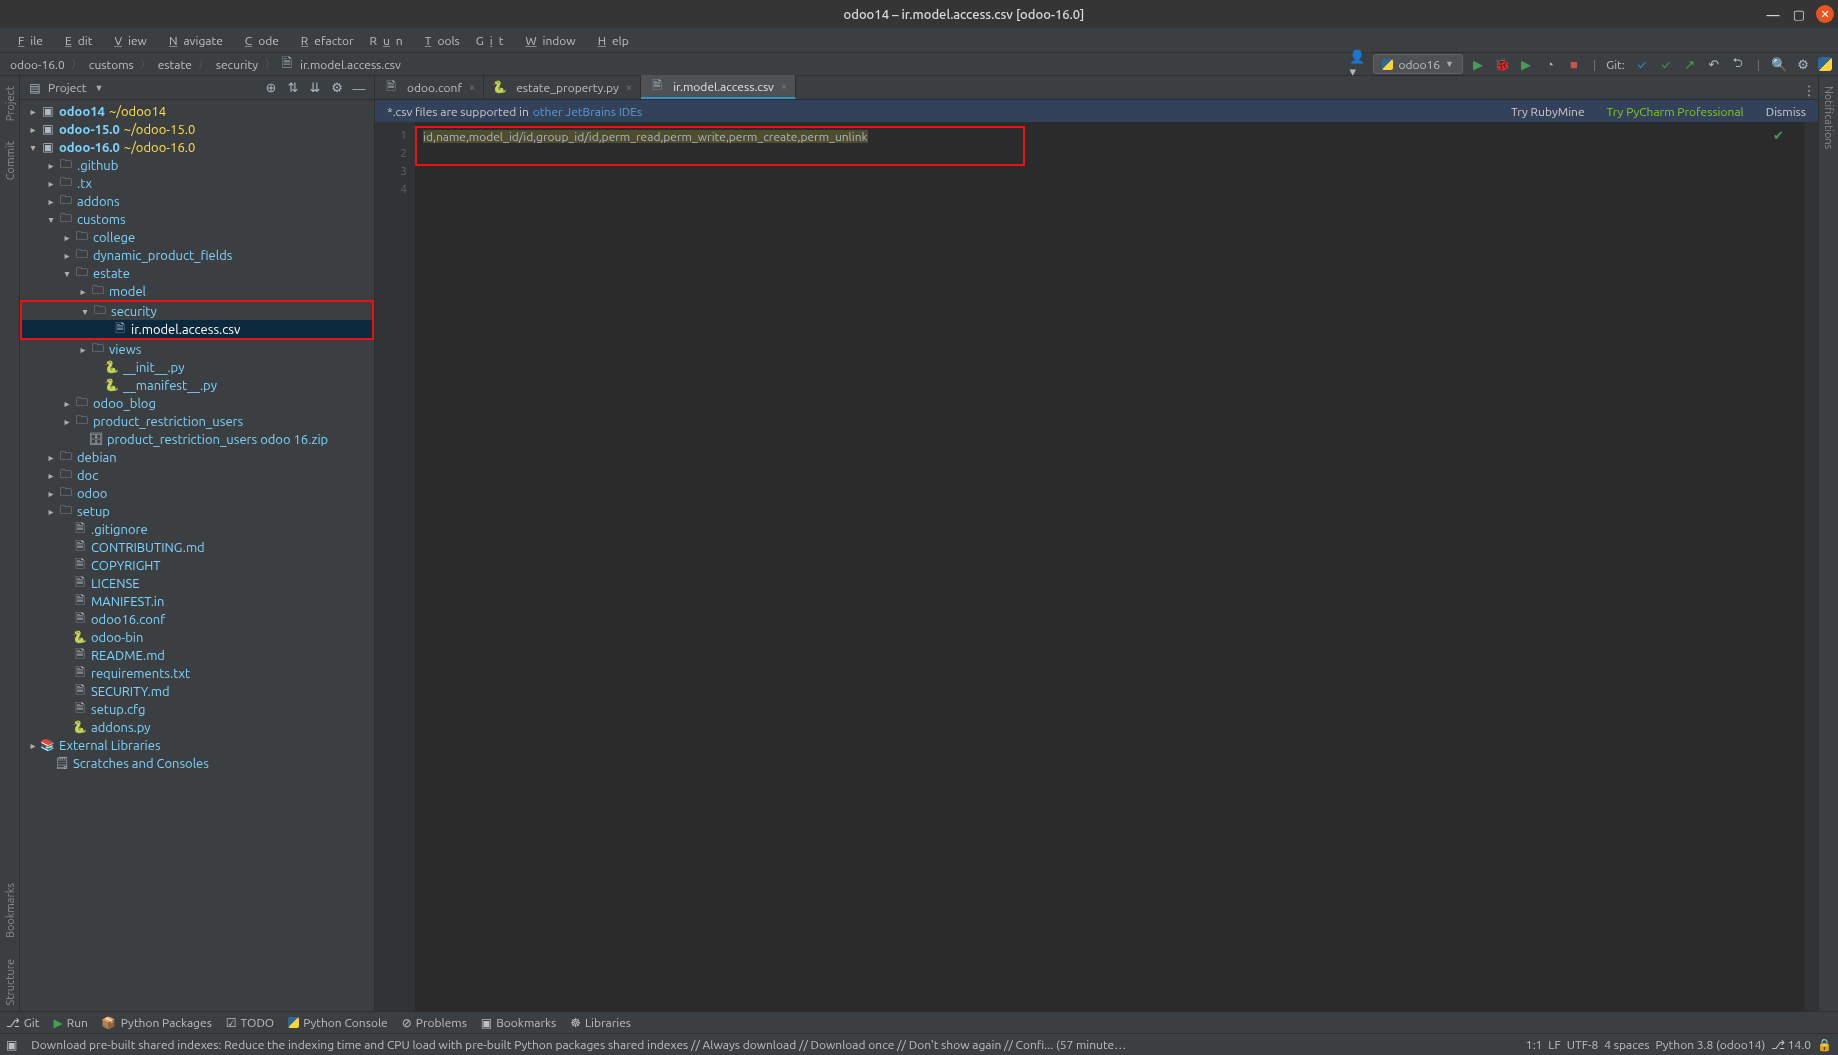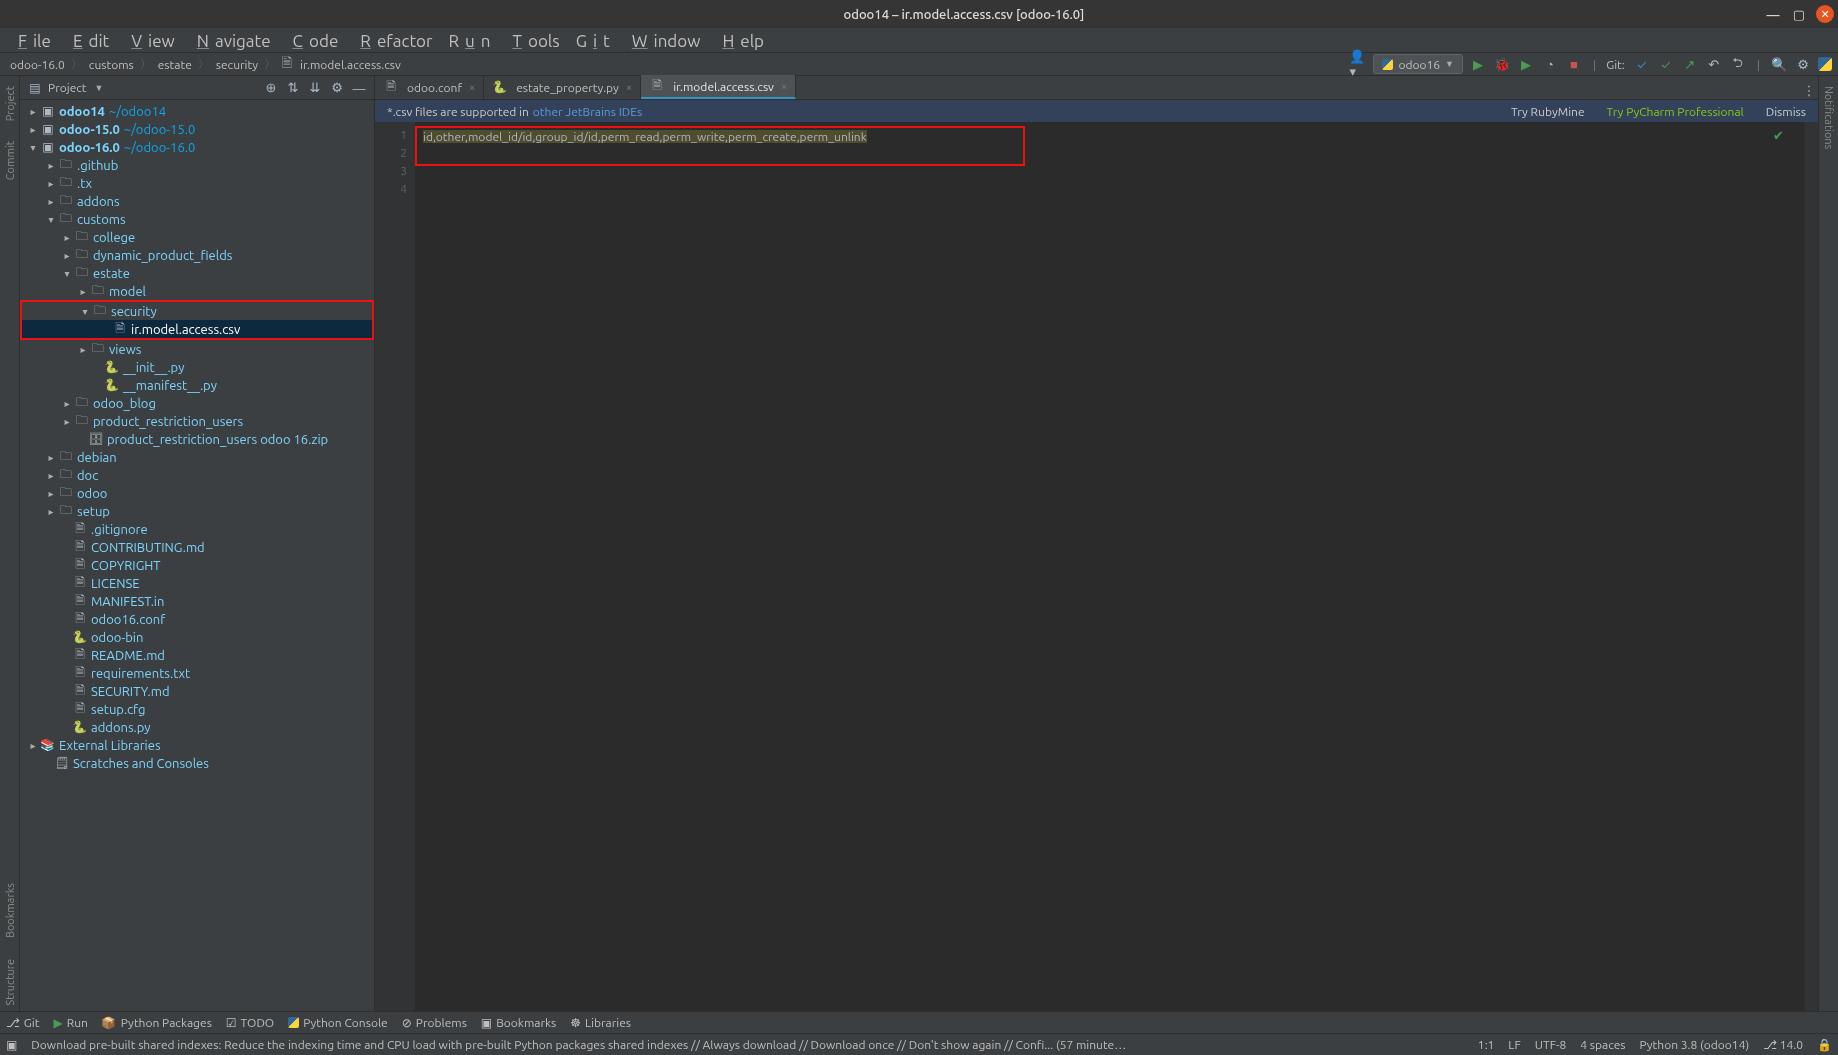--- a/index.html
+++ b/index.html
@@ -2,21 +2,21 @@
 <html><head>
 <meta charset="utf-8">
 <style>
 * { margin:0; padding:0; box-sizing:border-box; font-family:"Ubuntu","Segoe UI",sans-serif; }
 body { background:#2b2b2b; color:#bbbbbb; font-size:12px; width:1838px; height:1055px; overflow:hidden; display:flex; flex-direction:column; }
 .titlebar { background:#353535; height:28px; display:flex; align-items:center; position:relative; color:#dcdcdc; font-size:13px; font-weight:500; }
 .titlebar-title { position:absolute; left:50%; transform:translateX(-50%);margin-left:45px; }
 .tb-right { position:absolute; right:4px; display:flex; gap:8px; align-items:center; }
 .tb-btn { width:18px; height:18px; display:inline-flex; align-items:center; justify-content:center; font-size:13px; color:#dcdcdc; cursor:pointer; }
 .tb-close { width:18px; height:18px; border-radius:50%; background:#e95420; color:#fff; display:inline-flex; align-items:center; justify-content:center; font-size:11px; cursor:pointer; }
-.menubar { background:#3c3f41; height:24px; display:flex; align-items:center; padding:0 6px; font-size:17px; color:#bfbfbf; gap:4px; }
+.menubar { background:#3c3f41; height:24px; display:flex; align-items:center; padding:0 6px; font-size:12px; color:#bfbfbf; gap:4px; }
 .menubar span { padding:0 6px; cursor:pointer; }
 .mn-u { text-decoration:underline; text-decoration-color:#888; }
 .navbar { background:#3c3f41; height:24px; display:flex; align-items:center; font-size:12px; color:#bfbfbf; border-top:1px solid #2e2e2e; border-bottom:1px solid #2e2e2e; padding:0 6px; }
 .crumb { padding:0 4px; cursor:pointer; }
 .crumb-sep { color:#6b6b6b; padding:0 2px; }
 .nav-right { margin-left:auto; display:flex; align-items:center; gap:6px; }
 .ic { width:18px; height:18px; display:inline-flex; align-items:center; justify-content:center; font-size:13px; color:#a9b7c6; cursor:pointer; }
 .ic-green { color:#499c54; }
 .ic-blue { color:#3592c4; }
 .ic-red { color:#c75450; }
@@ -31,21 +31,21 @@
 .side-head { height:24px; display:flex; align-items:center; padding:0 6px; font-size:12px; color:#bfbfbf; gap:4px; border-bottom:1px solid #2e2e2e; }
 .side-head .spacer { flex:1; }
 .tree { flex:1; overflow:auto; font-size:13px; color:#bfbfbf; padding-top:2px; }
 .node { display:flex; align-items:center; height:18px; white-space:nowrap; cursor:pointer; }
 .arrow { width:14px; text-align:center; color:#adadad; font-size:10px; }
 .arrow.open::before { content:"▾"; }
 .arrow.closed::before { content:"▸"; }
 .arrow.none::before { content:""; }
 .nico { width:16px; text-align:center; font-size:12px; margin-right:3px; color:#aeb9c4; }
 .nlbl { color:#7dd3fc; }
-.nlbl.dim { color:#0ea5e9; margin-left:4px; }
+.nlbl.dim { color:#fde047; margin-left:4px; }
 .node.sel { background:#0d293e; }
 .node.sel .nlbl { color:#ffffff; }
 .redbox1 { border:2px solid #e11; }
 .editor { flex:1; display:flex; flex-direction:column; background:#2b2b2b; }
 .tabs { height:24px; background:#3c3f41; display:flex; align-items:flex-end; border-bottom:1px solid #2e2e2e; }
 .tab { height:24px; display:flex; align-items:center; padding:0 8px; font-size:12px; color:#bfbfbf; gap:5px; cursor:pointer; border-right:1px solid #2e2e2e; }
 .tab.active { background:#4e5254; color:#e6e6e6; border-bottom:2px solid #3592c4; }
 .tab .x { color:#7a7a7a; font-size:11px; margin-left:2px; }
 .banner { background:#33415a; height:22px; display:flex; align-items:center; padding:0 12px; font-size:12px; color:#cccccc; }
 .banner a { color:#5b9dd9; margin-left:4px; cursor:pointer; }
@@ -53,21 +53,21 @@
 .codewrap { flex:1; display:flex; position:relative; }
 .gutter { width:40px; background:#313335; color:#606366; text-align:right; padding:4px 8px 0 0; font-family:"JetBrains Mono","Consolas",monospace; font-size:12px; line-height:18px; }
 .code { flex:1; padding:4px 0 0 0; font-family:"JetBrains Mono","Consolas",monospace; font-size:12px; line-height:18px; color:#a9b7c6; position:relative; }
 .codebox { border:2px solid #e11; padding:0 6px 18px 6px; width:610px; }
 .code .ln { white-space:pre; }
 .err-strip { width:14px; background:#313335; border-left:1px solid #2e2e2e; }
 .check { position:absolute; top:4px; right:20px; color:#499c54; font-size:13px; }
 .bottombar { height:22px; background:#3c3f41; border-top:1px solid #2e2e2e; display:flex; align-items:center; font-size:12px; color:#bfbfbf; padding:0 6px; gap:14px; }
 .bb-item { display:flex; align-items:center; gap:4px; cursor:pointer; }
 .statusbar { height:22px; background:#3c3f41; border-top:1px solid #2e2e2e; display:flex; align-items:center; font-size:12px; color:#bfbfbf; padding:0 6px; gap:14px; }
-.statusbar .sr { margin-left:auto; display:flex; gap:14px; align-items:center;text-align:right; }
+.statusbar .sr { margin-left:auto; display:flex; gap:6px; align-items:center;text-align:right; }
 .hl-yellow { background:#524c2f; }
 </style>
 </head>
 <body>
 
 <div class="titlebar">
   <div class="titlebar-title">odoo14 – ir.model.access.csv [odoo-16.0]</div>
   <div class="tb-right">
     <span class="tb-btn">—</span>
     <span class="tb-btn">▢</span>
@@ -374,21 +374,21 @@
     </div>
     <div class="codewrap">
       <div class="gutter">
         <div>1</div>
         <div>2</div>
         <div>3</div>
         <div>4</div>
       </div>
       <div class="code">
         <div class="codebox">
-          <div class="ln"><span class="hl-yellow">id,other,model_id/id,group_id/id,perm_read,perm_write,perm_create,perm_unlink</span></div>
+          <div class="ln"><span class="hl-yellow">id,name,model_id/id,group_id/id,perm_read,perm_write,perm_create,perm_unlink</span></div>
         </div>
         <span class="check">✔</span>
       </div>
       <div class="err-strip"></div>
     </div>
   </div>
 
   <div class="rightgutter">
     <span class="vtext2">Notifications</span>
   </div>

